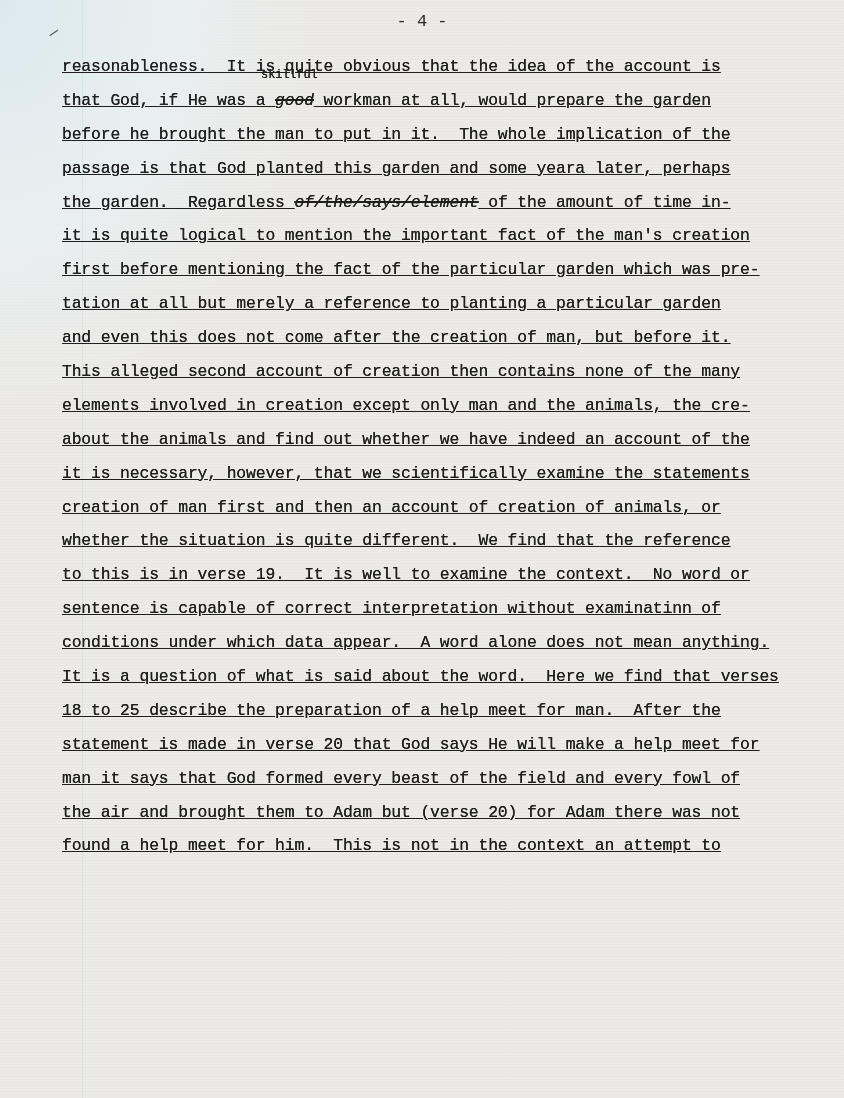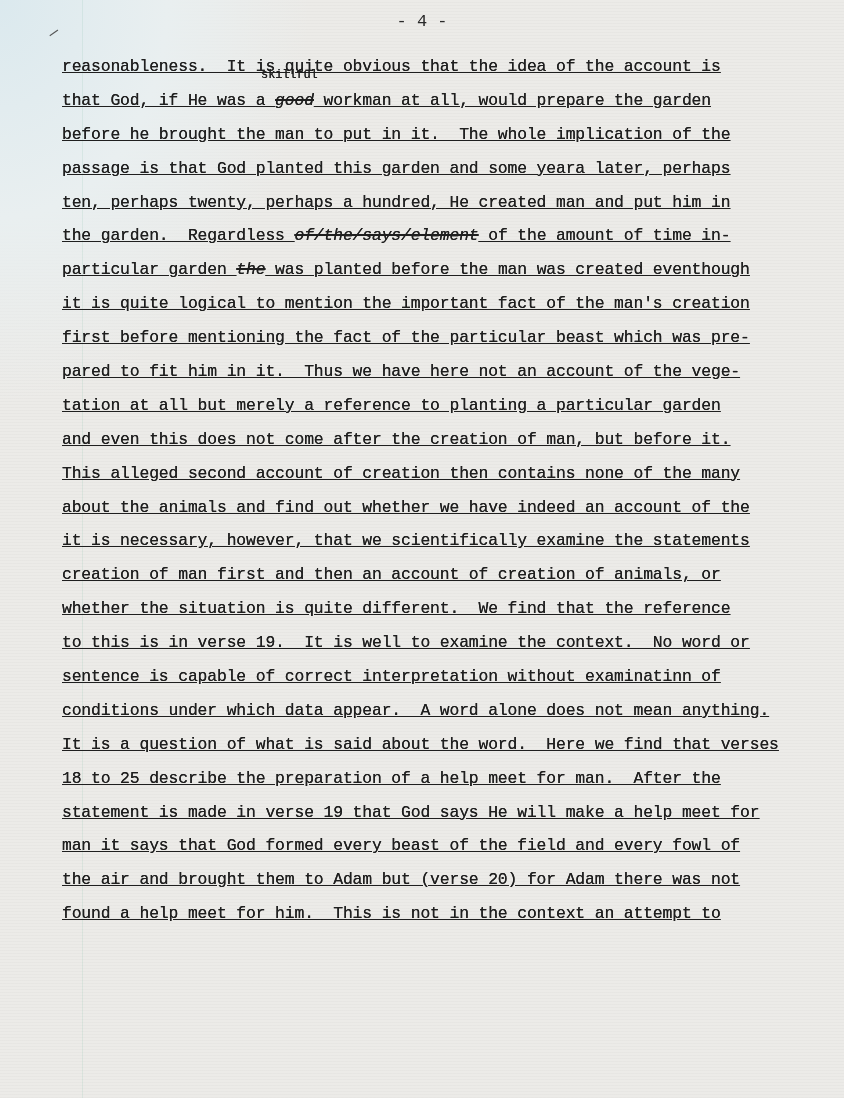--- a/index.html
+++ b/index.html
@@ -55,36 +55,34 @@
 
 <div class="page">
   <div class="margin-line"></div>
   <div class="margin-mark"></div>
   <div class="page-number">- 4 -</div>
   <div class="body-text" id="body-text">
       <div class="line"><span>reasonableness.  It is quite obvious that the idea of the account is</span></div>
       <div class="line"><span>that God, if He was a </span><span class="strike"><span class="struck">good</span><span class="insert" style="left: -14px;">skillful</span></span><span> workman at all, would prepare the garden</span></div>
       <div class="line"><span>before he brought the man to put in it.  The whole implication of the</span></div>
       <div class="line"><span>passage is that God planted this garden and some yeara later, perhaps</span></div>
-      <div class="line"><span>ten, perhaps twenty, perhaps a hundred, He created man and put him in</span></div>
       <div class="line"><span>the garden.  Regardless </span><span class="strike"><span class="struck">of/the/says/element</span></span><span> of the amount of time in-</span></div>
-      <div class="line"><span>particular garden </span><span class="strike"><span class="struck">the</span></span><span> was planted before the man was created eventhough</span></div>
       <div class="line"><span>it is quite logical to mention the important fact of the man's creation</span></div>
-      <div class="line"><span>first before mentioning the fact of the particular beast which was pre-</span></div>
-      <div class="line"><span>pared to fit him in it.  Thus we have here not an account of the vege-</span></div>
+      <div class="line"><span>first before mentioning the fact of the particular garden which was pre-</span></div>
       <div class="line"><span>tation at all but merely a reference to planting a particular garden</span></div>
       <div class="line"><span>and even this does not come after the creation of man, but before it.</span></div>
       <div class="line"><span>This alleged second account of creation then contains none of the many</span></div>
+      <div class="line"><span>elements involved in creation except only man and the animals, the cre-</span></div>
       <div class="line"><span>about the animals and find out whether we have indeed an account of the</span></div>
       <div class="line"><span>it is necessary, however, that we scientifically examine the statements</span></div>
       <div class="line"><span>creation of man first and then an account of creation of animals, or</span></div>
       <div class="line"><span>whether the situation is quite different.  We find that the reference</span></div>
       <div class="line"><span>to this is in verse 19.  It is well to examine the context.  No word or</span></div>
       <div class="line"><span>sentence is capable of correct interpretation without examinatinn of</span></div>
       <div class="line"><span>conditions under which data appear.  A word alone does not mean anything.</span></div>
       <div class="line"><span>It is a question of what is said about the word.  Here we find that verses</span></div>
       <div class="line"><span>18 to 25 describe the preparation of a help meet for man.  After the</span></div>
-      <div class="line"><span>statement is made in verse 19 that God says He will make a help meet for</span></div>
+      <div class="line"><span>statement is made in verse 20 that God says He will make a help meet for</span></div>
       <div class="line"><span>man it says that God formed every beast of the field and every fowl of</span></div>
       <div class="line"><span>the air and brought them to Adam but (verse 20) for Adam there was not</span></div>
       <div class="line"><span>found a help meet for him.  This is not in the context an attempt to</span></div>
     </div>
 </div>
 
 </body></html>

